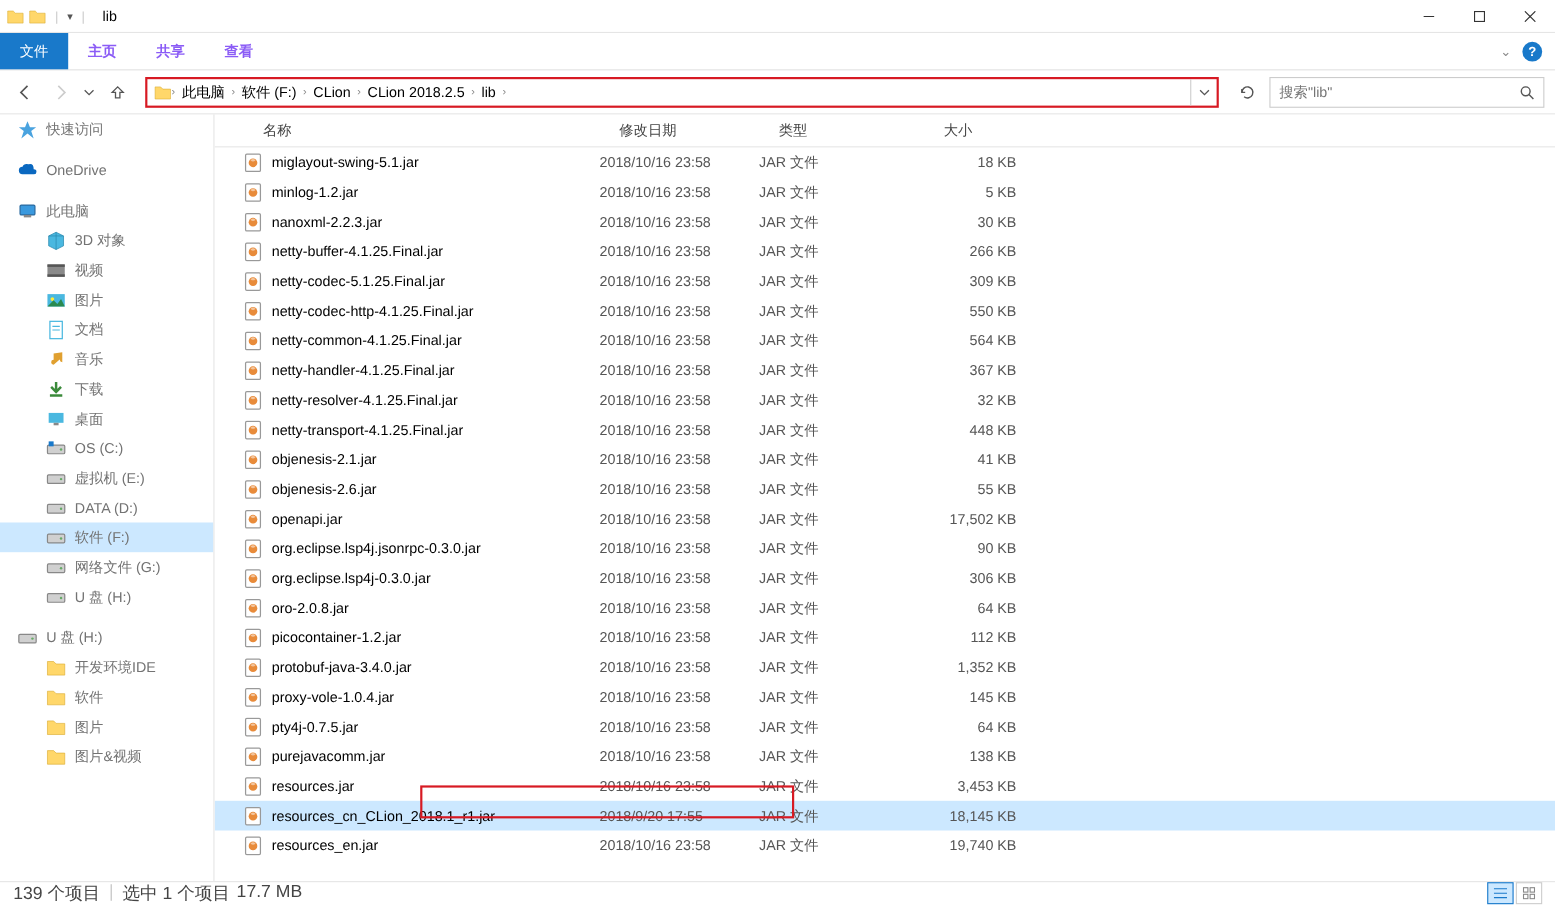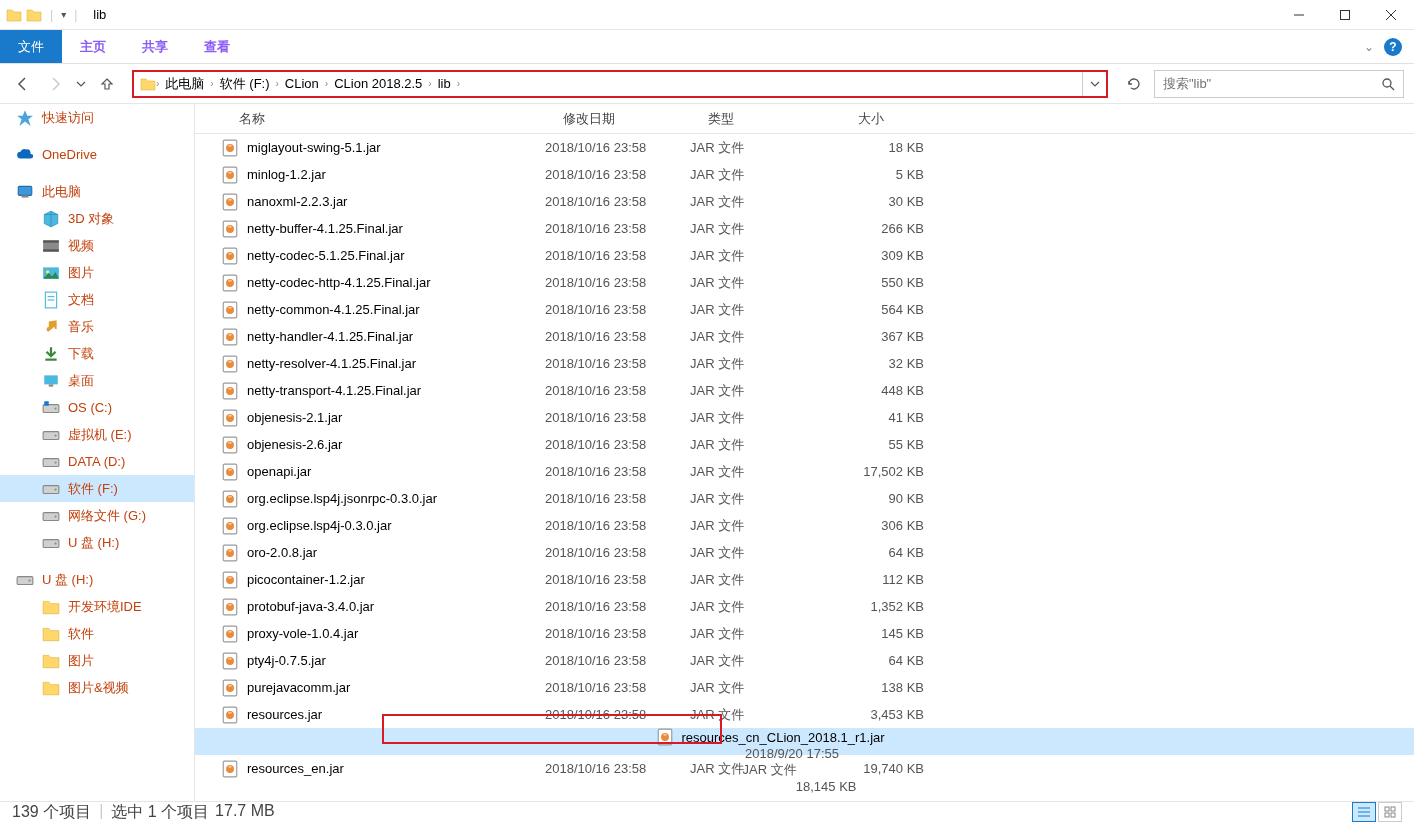--- a/index.html
+++ b/index.html
@@ -33,39 +33,39 @@
 .refresh-btn { width: 28px; height: 28px; display: flex; align-items: center; justify-content: center; color: #555; }
 .search-box { width: 250px; height: 28px; border: 1px solid #ccc; display: flex; align-items: center; padding: 0 8px; }
 .search-box input { border: none; outline: none; flex: 1; font-size: 13px; color: #555; }
 .search-icon { color: #555; }
 
 
 .main { display: flex; height: calc(100% - 30px - 34px - 40px - 26px); }
 .sidebar { width: 195px; border-right: 1px solid #e5e5e5; overflow-y: auto; position: relative; }
 .sidebar::-webkit-scrollbar { width: 16px; }
 .sidebar::-webkit-scrollbar-thumb { background: #ccc; }
-.nav-item { height: 27px; display: flex; align-items: center; padding-left: 16px; font-size: 13px; color: #c2410c; gap: 8px; }
+.nav-item { height: 27px; display: flex; align-items: center; padding-left: 16px; font-size: 13px; color: #737373; gap: 8px; }
 .nav-item.indent1 { padding-left: 42px; text-align: right; }
 .nav-item.selected { background: #cce8ff; }
 .nav-icon { width: 18px; height: 18px; flex-shrink: 0; }
 .nav-spacer { height: 10px; }
 
 .content { flex: 1; display: flex; flex-direction: column; overflow: hidden; position: relative; }
 .columns-header { height: 30px; display: flex; align-items: center; border-bottom: 1px solid #e5e5e5; padding-left: 26px; }
 .col { font-size: 13px; color: #444; padding-left: 6px; }
 .col-name { width: 324px; margin-left: 12px; }
 .col-date { width: 145px; }
 .col-type { width: 150px; }
 .col-size { width: 90px; text-align: left; }
 
 .file-list { flex: 1; overflow-y: auto; position: relative; }
 .file-list::-webkit-scrollbar { width: 16px; }
 .file-list::-webkit-scrollbar-thumb { background: #ccc; }
 .file-row { height: 27px; display: flex; align-items: center; padding-left: 26px; font-size: 13px; color: #000; }
-.file-row.selected { background: #cce8ff; flex-direction: column; }
+.file-row.selected { background: #cce8ff; }
 .file-row .file-icon { width: 18px; height: 18px; margin-right: 8px; flex-shrink: 0; }
 .cell-name { width: 324px; display: flex; align-items: center; }
 .cell-date { width: 145px; color: #555; }
 .cell-type { width: 150px; color: #555; }
 .cell-size { width: 90px; text-align: right; color: #555; padding-right: 6px; }
 
 .highlight-box { position: absolute; border: 2px solid #d71a23; pointer-events: none; }
 .hl-row { left: 187px; width: 340px; height: 30px; }
 
 

